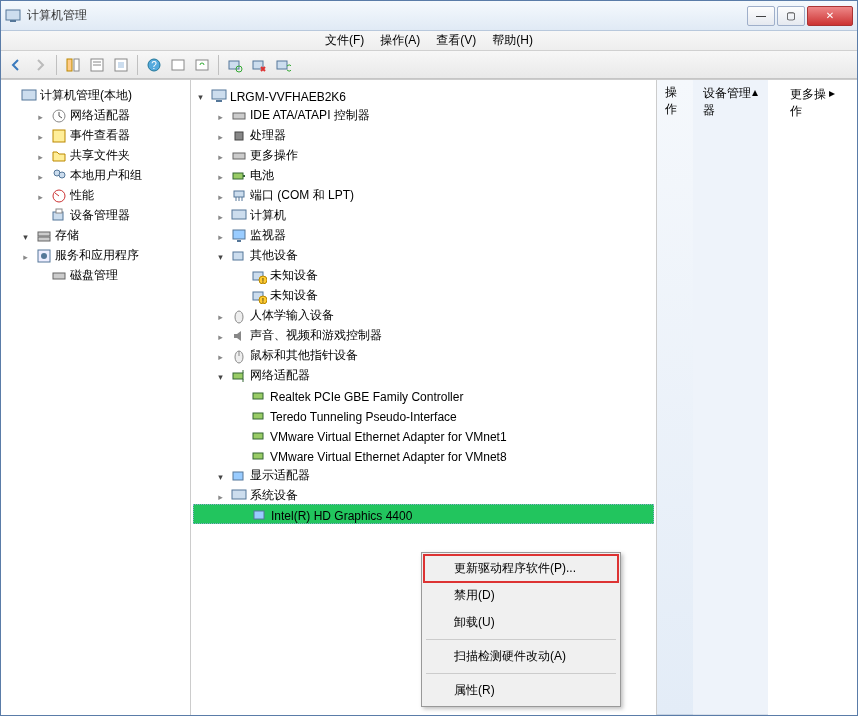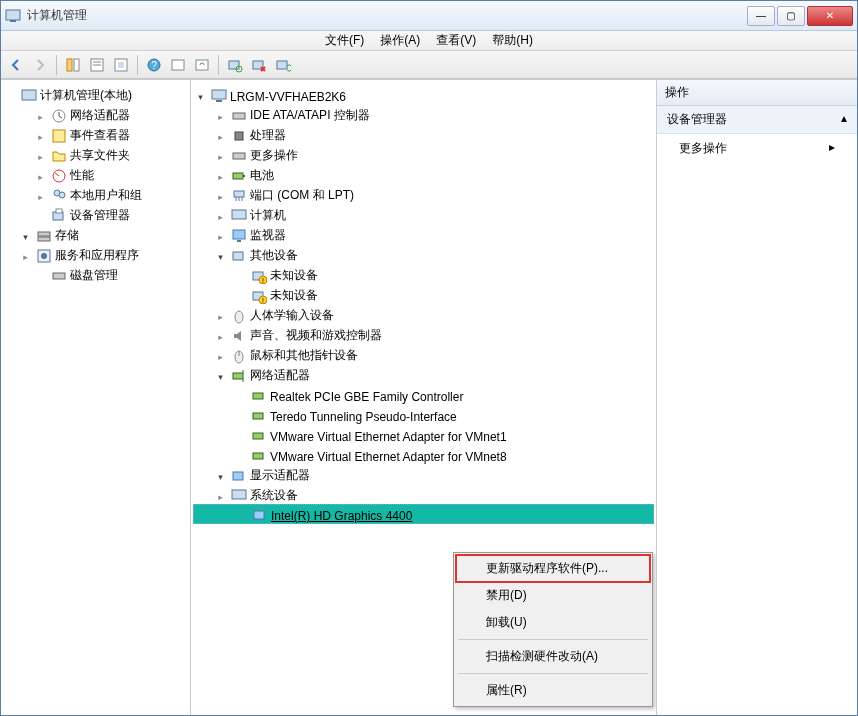--- a/index.html
+++ b/index.html
@@ -18,36 +18,36 @@
 .menu-item { padding: 2px 8px; cursor: pointer; }
 
 .toolbar { height: 28px; background: linear-gradient(#f7f7f7, #e9e9e9); border-bottom: 1px solid #c5c5c5; display: flex; align-items: center; padding: 0 4px; gap: 2px; }
 .tb-btn { width: 22px; height: 22px; display: flex; align-items: center; justify-content: center; cursor: pointer; border: 1px solid transparent; }
 .tb-sep { width: 1px; height: 20px; background: #c0c0c0; margin: 0 3px; }
 
 .body { flex: 1; display: flex; border-top: 1px solid #ccc; overflow: hidden; }
 
 .panel-left { width: 190px; border-right: 1px solid #ccc; overflow: auto; padding: 4px 2px; }
 .panel-mid { flex: 1; border-right: 1px solid #ccc; overflow: auto; padding: 4px 2px; position: relative; }
-.panel-right { width: 200px; display: flex; flex-direction: column; }
+.panel-right { width: 200px; display: flex; flex-direction: row; }
 
 .tree-row { display: flex; align-items: flex-end; height: 20px; padding-left: 4px; white-space: nowrap; cursor: pointer; }
-.tree-row.selected { background: #14b8a6; border: 1px dotted #88aacc; text-decoration: underline; }
+.tree-row.selected { background: #22c55e; border: 1px dotted #88aacc; }
 .tw { width: 15px; height: 15px; display: inline-flex; align-items: center; justify-content: center; font-size: 9px; color: #888; cursor: pointer; }
 .tw::before { content: ""; }
 .tw.open::before { content: "▾"; color: #444; }
 .tw.closed::before { content: "▸"; color: #888; }
 .nicon { width: 16px; height: 16px; margin: 0 3px; display: inline-flex; align-items: center; justify-content: center; font-size: 11px; }
 .lbl { }
 
 .actions-hdr { background: linear-gradient(#f5f8fc, #e3ecf7); border-bottom: 1px solid #c5d2e3; padding: 4px 8px; font-weight: normal; }
 .actions-sub { background: #eef3fa; border-bottom: 1px solid #d8e0ec; padding: 5px 10px; display: flex; justify-content: space-between; }
 .actions-item { padding: 6px 22px; cursor: pointer; display: flex; justify-content: space-between; }
 
-.ctx-menu { position: absolute; background: #f0f0f0; border: 1px solid #999; box-shadow: 2px 2px 4px rgba(0,0,0,.25); min-width: 200px; padding: 2px; z-index: 100; margin-left: 32px; }
+.ctx-menu { position: absolute; background: #f0f0f0; border: 1px solid #999; box-shadow: 2px 2px 4px rgba(0,0,0,.25); min-width: 200px; padding: 2px; z-index: 100; }
 .ctx-item { padding: 5px 20px 5px 30px; cursor: pointer; }
 .ctx-item.hl { outline: 2px solid #d33; outline-offset: -1px; }
 .ctx-sep { height: 1px; background: #ccc; margin: 3px 2px; }
 
 
 .ic { width: 16px; height: 16px; }
 </style>
 </head>
 <body>
 
@@ -182,35 +182,35 @@
             <svg class="ic" viewBox="0 0 16 16">
               <path d="M2 4h4l2 2h6v7H2z" fill="#fe9" stroke="#b80"></path>
             </svg>
           </span>
         <span class="lbl">共享文件夹</span>
       </div>
       <div class="tree-row" style="padding-left:30px">
         <span class="tw closed"></span>
         <span class="nicon">
             <svg class="ic" viewBox="0 0 16 16">
+              <circle cx="6" cy="5" r="3" fill="#cde" stroke="#579"></circle>
+              <circle cx="11" cy="7" r="3" fill="#cde" stroke="#579"></circle>
+            </svg>
+          </span>
+        <span class="lbl">本地用户和组</span>
+      </div>
+      <div class="tree-row" style="padding-left:30px">
+        <span class="tw closed"></span>
+        <span class="nicon">
+            <svg class="ic" viewBox="0 0 16 16">
               <circle cx="8" cy="8" r="6" fill="#fff" stroke="#c33"></circle>
               <path d="M8 8 L4 5" stroke="#c33"></path>
             </svg>
           </span>
         <span class="lbl">性能</span>
-      </div>
-      <div class="tree-row" style="padding-left:30px">
-        <span class="tw closed"></span>
-        <span class="nicon">
-            <svg class="ic" viewBox="0 0 16 16">
-              <circle cx="6" cy="5" r="3" fill="#cde" stroke="#579"></circle>
-              <circle cx="11" cy="7" r="3" fill="#cde" stroke="#579"></circle>
-            </svg>
-          </span>
-        <span class="lbl">本地用户和组</span>
       </div>
       <div class="tree-row" style="padding-left:30px">
         <span class="tw"></span>
         <span class="nicon">
             <svg class="ic" viewBox="0 0 16 16">
               <rect x="2" y="4" width="10" height="8" fill="#cde" stroke="#579"></rect>
               <rect x="5" y="1" width="6" height="4" fill="#fff" stroke="#888"></rect>
             </svg>
           </span>
         <span class="lbl">设备管理器</span>

